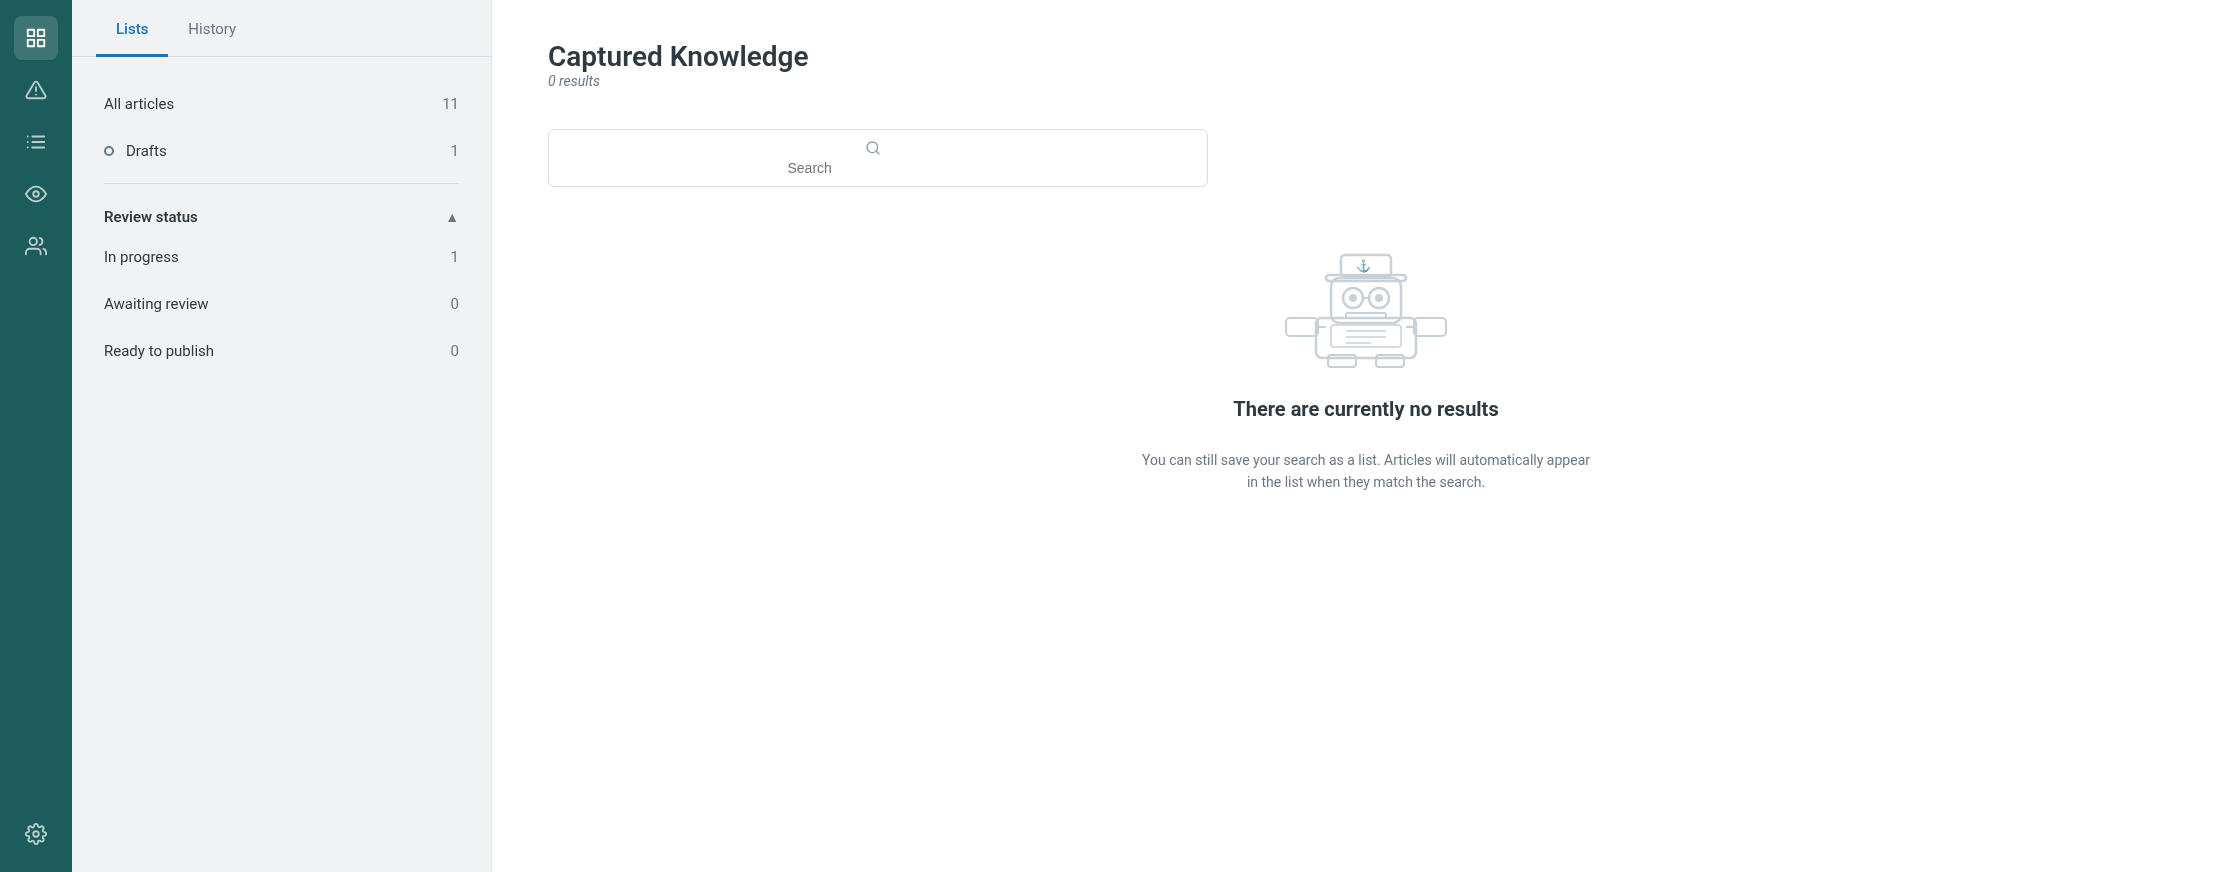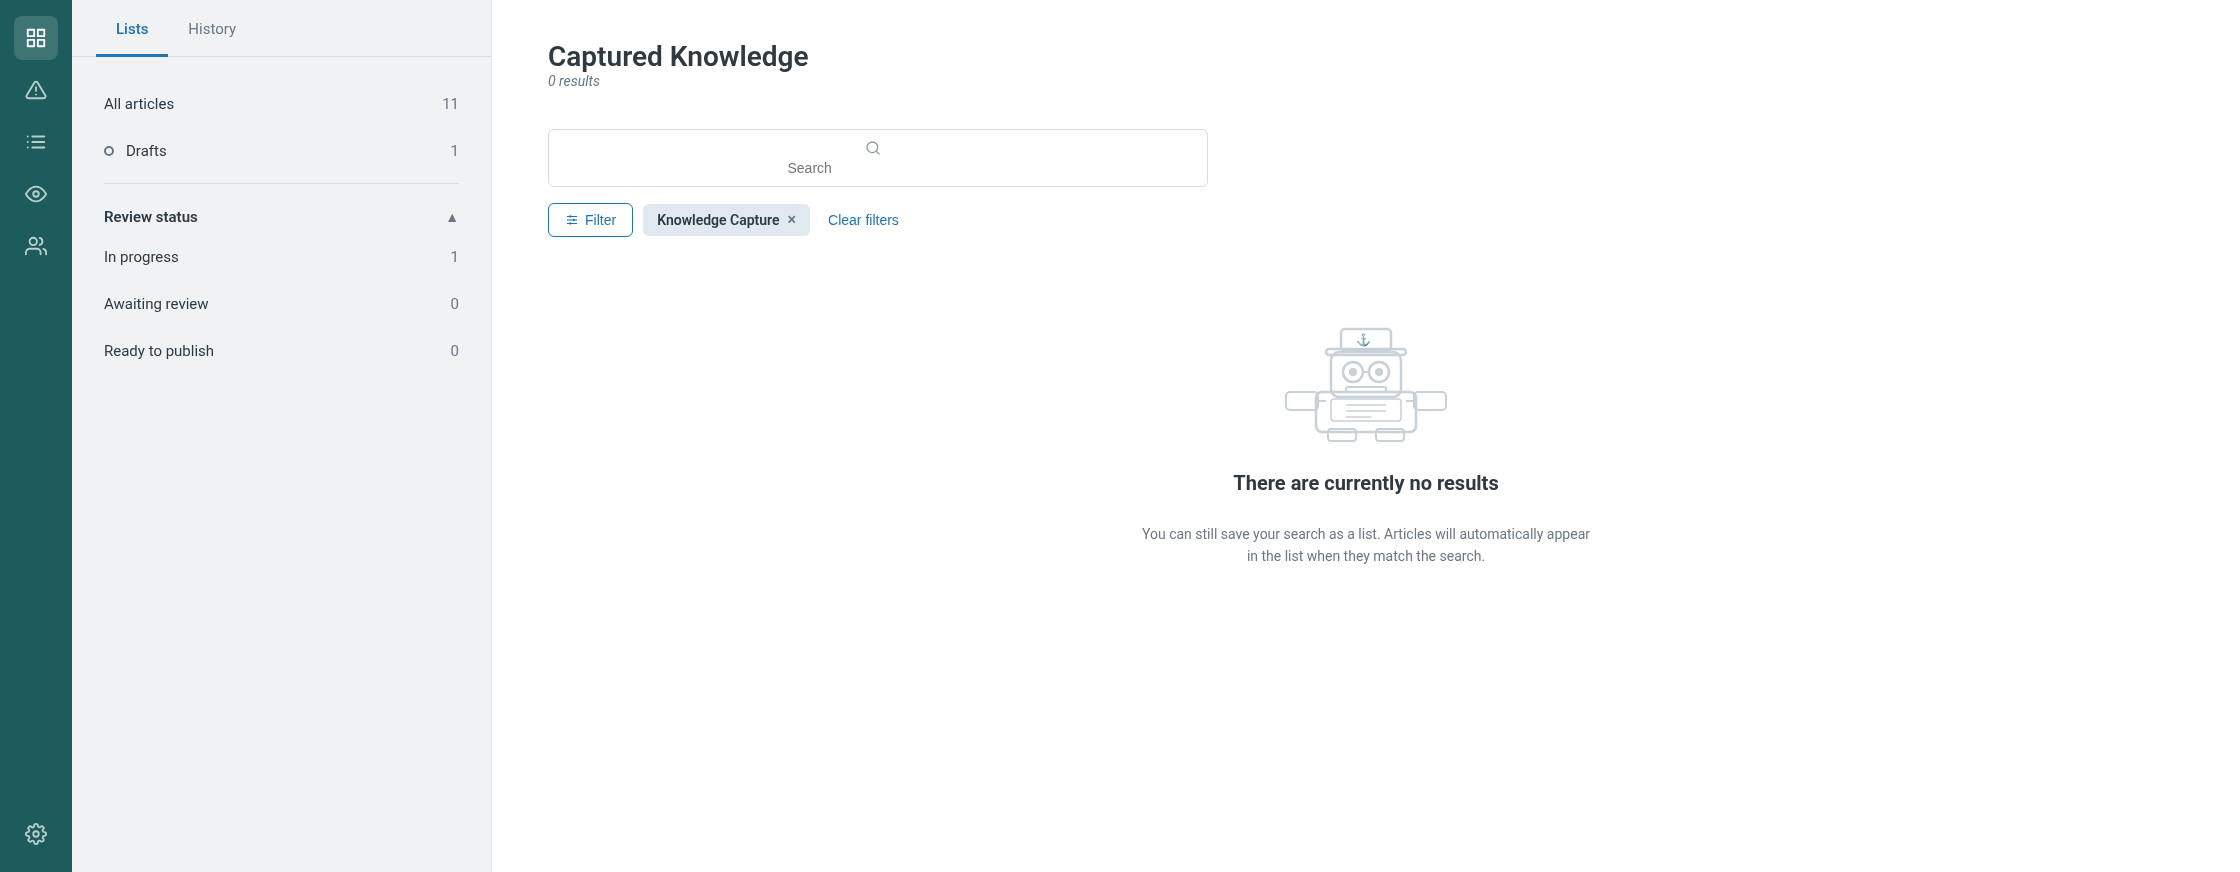--- a/index.html
+++ b/index.html
@@ -331,38 +331,20 @@
   <div class="search-bar">
     <span class="search-icon">
       <svg width="16" height="16" viewBox="0 0 24 24" fill="none" stroke="#8c9aa9" stroke-width="2" stroke-linecap="round" stroke-linejoin="round">
         <circle cx="11" cy="11" r="8"></circle>
           <line x1="21" y1="21" x2="16.65" y2="16.65"></line>
       </svg>
     </span>
     <input class="search-input" type="text" placeholder="Search" style="">
   </div>
 
-  <div class="filter-row">
-    <button class="filter-btn">
-      <svg width="14" height="14" viewBox="0 0 24 24" fill="none" stroke="#1f73b7" stroke-width="2" stroke-linecap="round" stroke-linejoin="round">
-        <line x1="4" y1="6" x2="20" y2="6"></line>
-        <line x1="4" y1="12" x2="20" y2="12"></line>
-        <line x1="4" y1="18" x2="20" y2="18"></line>
-        <circle cx="9" cy="6" r="2" fill="#1f73b7" stroke="none"></circle>
-        <circle cx="15" cy="12" r="2" fill="#1f73b7" stroke="none"></circle>
-        <circle cx="9" cy="18" r="2" fill="#1f73b7" stroke="none"></circle>
-      </svg>
-      <span>Filter</span>
-    </button>
-    <div class="filter-tag">
-      <span>Knowledge Capture</span>
-      <span class="close">×</span>
-    </div>
-    <button class="clear-filters">Clear filters</button>
-  </div>
 
   <div class="empty-state">
 
     <svg class="robot-illustration" viewBox="0 0 220 130" fill="none" xmlns="http://www.w3.org/2000/svg">
 
       <rect x="60" y="75" width="100" height="40" rx="6" fill="none" stroke="#c8d0d8" stroke-width="2.5"></rect>
 
       <rect x="75" y="35" width="70" height="45" rx="8" fill="none" stroke="#c8d0d8" stroke-width="2.5"></rect>
 
       <rect x="70" y="32" width="80" height="6" rx="3" fill="none" stroke="#c8d0d8" stroke-width="2.5"></rect>

